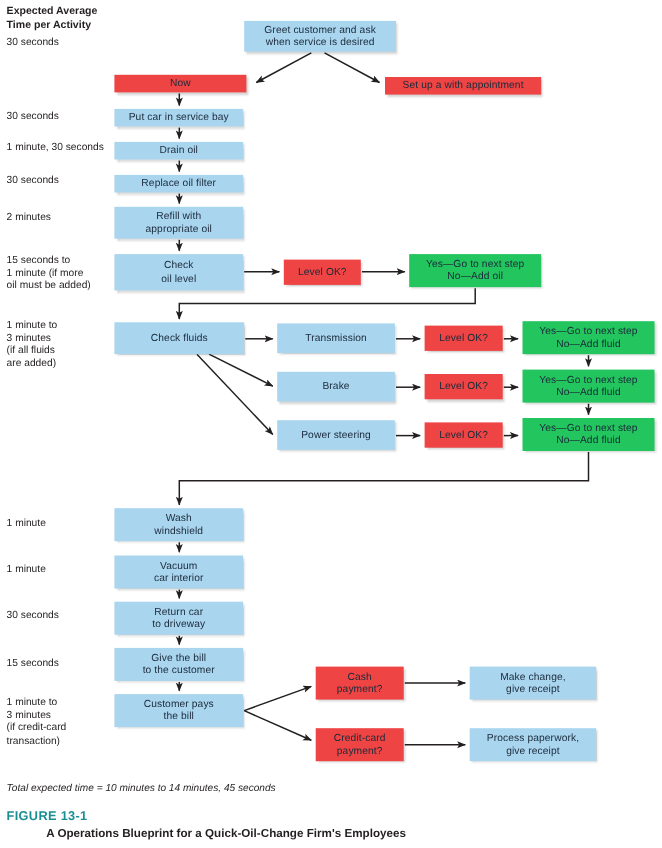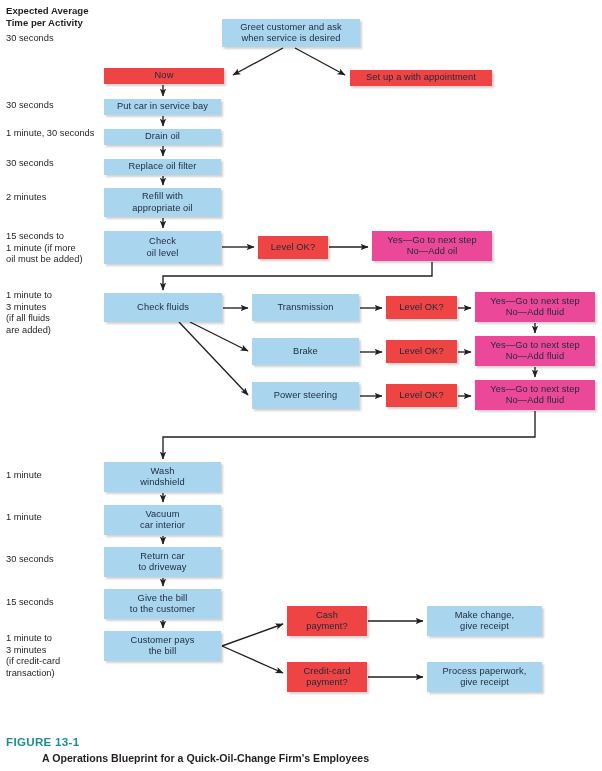--- a/index.html
+++ b/index.html
@@ -20,21 +20,21 @@
     font-size:9.3px;
     line-height:11.4px;
     color:#1b2a3a;
     letter-spacing:.1px;
     box-shadow:2px 2px 2px rgba(0,0,0,.18);
     padding:1px 3px;
     white-space:pre-line;
   }
   .blue{background:#a9d5ef;}
   .tan{background:#ef4444;}
-  .green{background:#ec4899;}
+  .green{background:#22c55e;}
   .tlabel{
     position:absolute;
     font-size:9.3px;
     line-height:11.6px;
     color:#231f20;
     white-space:pre-line;
     text-align:left;
   }
   #header-label{
     position:absolute;left:6px;top:5px;
@@ -179,16 +179,17 @@
       <div class="node tan" style="left: 287px; top: 606px; width: 80px; height: 30px;">Cash
 payment?</div>
       <div class="node blue" style="left: 427px; top: 606px; width: 115px; height: 30px;">Make change,
 give receipt</div>
       <div class="node tan" style="left: 287px; top: 662px; width: 80px; height: 30px;">Credit-card
 payment?</div>
       <div class="node blue" style="left: 427px; top: 662px; width: 115px; height: 30px;">Process paperwork,
 give receipt</div>
     </div>
 
+  <div id="total-time">Total expected time = 10 minutes to 14 minutes, 45 seconds</div>
   <div id="figure-number">FIGURE 13-1</div>
   <div id="figure-title">A Operations Blueprint for a Quick-Oil-Change Firm's Employees</div>
 
 </div>
 
 </body></html>

